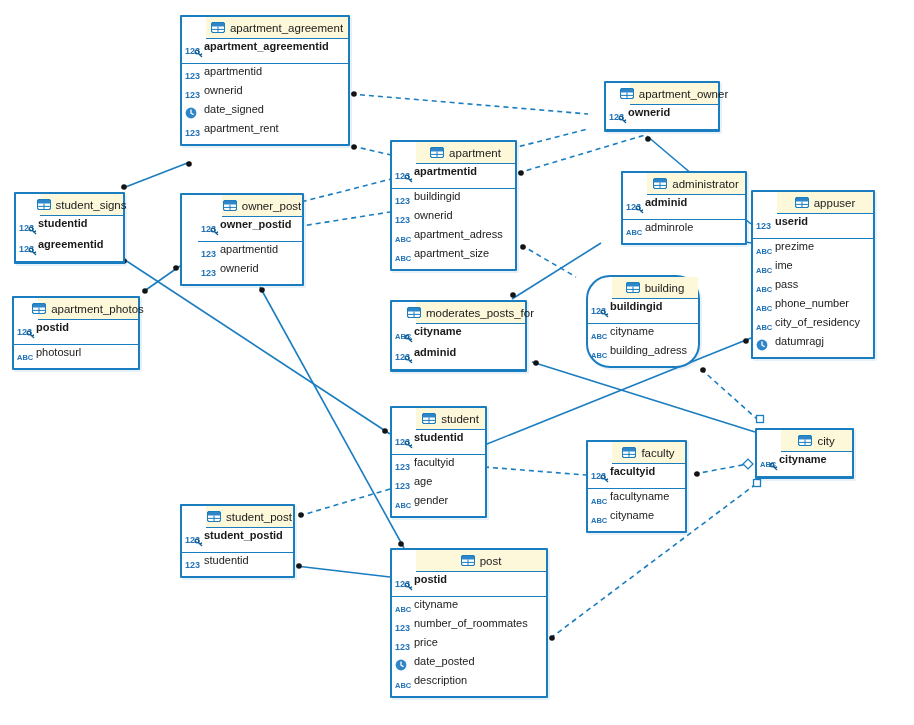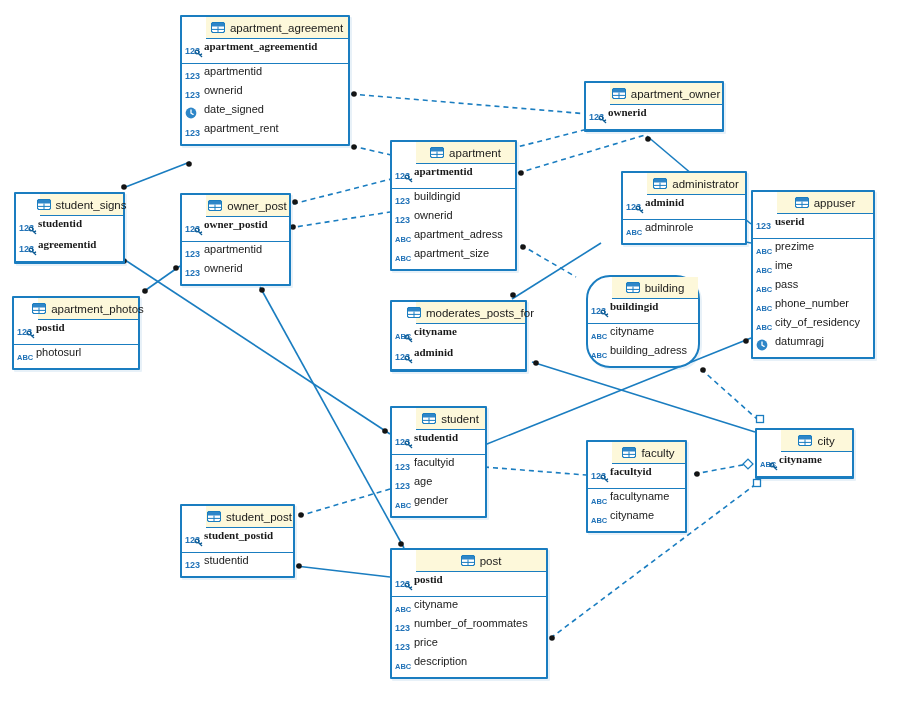--- a/index.html
+++ b/index.html
@@ -12,21 +12,21 @@
   #wires .term{fill:#ffffff;stroke:#1a7dc0;stroke-width:1.3;}
   .table{position:absolute;background:#ffffff;border:2px solid #1a7dc0;border-radius:1px;
          box-shadow:2px 2px 0 rgba(30,120,190,0.10);box-sizing:border-box;}
   .hdr{display:flex;align-items:center;justify-content:center;gap:5px;height:21px;
        background:#fdf8da;border-bottom:1px solid #1a7dc0;font-size:11.5px;color:#1a1a1a;white-space:nowrap;margin-left:24px;}
   .pksec{border-bottom:1px solid #1a7dc0;padding:1px 0 2px 0;}
   .rows{padding:1px 0 3px 0;}
   .row{display:flex;align-items:flex-start;height:19px;padding-left:3px;white-space:nowrap;}
   .pksec .row{height:21px;}
   .row .lbl{font-size:11px;color:#1a1a1a;}
-  .row.pk .lbl{font-weight:bold;font-family:Liberation Serif, serif;}
+  .row.pk .lbl{font-weight:bold;}
   .icobox{position:relative;width:19px;flex:0 0 19px;display:inline-block;text-align:left;}
   .ico-num{color:#2273b8;font-weight:bold;font-size:9px;letter-spacing:0;}
   .ico-text{color:#2273b8;font-weight:bold;font-size:7.5px;letter-spacing:0;}
   .keyov{position:absolute;right:1px;bottom:-4px;}
   .tblico{display:inline-flex;line-height:0;}
 </style>
 </head>
 <body>
 
 <div id="canvas">
@@ -179,21 +179,21 @@
             <span class="lbl">postid</span>
           </div>
         </div>
         <div class="rows">
           <div class="row">
             <span class="icobox"><span class="ico-text">ABC</span></span>
             <span class="lbl">photosurl</span>
           </div>
         </div>
       </div>
-      <div class="table" style="left: 180px; top: 193px; width: 111px;">
+      <div class="table" style="left: 180px; top: 193px; width: 124px; padding-left: 16px;">
         <div class="hdr">
           <span class="tblico">
             <svg width="14" height="11" viewBox="0 0 14 11">
               <rect x="0.5" y="0.5" width="13" height="10" rx="1.5" fill="#ffffff" stroke="#1a7dc0"></rect>
               <path d="M1 1h12v3.5H1z" fill="#2e86c8"></path>
               <rect x="0.5" y="0.5" width="13" height="10" rx="1.5" fill="none" stroke="#1a7dc0"></rect>
               <line x1="7" y1="4.5" x2="7" y2="10.5" stroke="#1a7dc0" stroke-width="1"></line>
               <line x1="1" y1="7.4" x2="13" y2="7.4" stroke="#1a7dc0" stroke-width="1"></line>
             </svg>
           </span>
@@ -253,21 +253,21 @@
           <div class="row">
             <span class="icobox"><span class="ico-text">ABC</span></span>
             <span class="lbl">apartment_adress</span>
           </div>
           <div class="row">
             <span class="icobox"><span class="ico-text">ABC</span></span>
             <span class="lbl">apartment_size</span>
           </div>
         </div>
       </div>
-      <div class="table" style="left: 584px; top: 81px; width: 140px;">
+      <div class="table" style="left: 604px; top: 81px; width: 116px;">
         <div class="hdr">
           <span class="tblico">
             <svg width="14" height="11" viewBox="0 0 14 11">
               <rect x="0.5" y="0.5" width="13" height="10" rx="1.5" fill="#ffffff" stroke="#1a7dc0"></rect>
               <path d="M1 1h12v3.5H1z" fill="#2e86c8"></path>
               <rect x="0.5" y="0.5" width="13" height="10" rx="1.5" fill="none" stroke="#1a7dc0"></rect>
               <line x1="7" y1="4.5" x2="7" y2="10.5" stroke="#1a7dc0" stroke-width="1"></line>
               <line x1="1" y1="7.4" x2="13" y2="7.4" stroke="#1a7dc0" stroke-width="1"></line>
             </svg>
           </span>
@@ -575,19 +575,26 @@
           </div>
           <div class="row">
             <span class="icobox"><span class="ico-num">123</span></span>
             <span class="lbl">number_of_roommates</span>
           </div>
           <div class="row">
             <span class="icobox"><span class="ico-num">123</span></span>
             <span class="lbl">price</span>
           </div>
           <div class="row">
+            <span class="icobox"><svg width="12" height="12" viewBox="0 0 12 12" style="vertical-align:-2px">
+                <circle cx="6" cy="6" r="5.4" fill="#2e86c8"></circle>
+                <path d="M6 3v3.2l2.1 1.2" stroke="#ffffff" stroke-width="1.3" fill="none" stroke-linecap="round"></path>
+              </svg></span>
+            <span class="lbl">date_posted</span>
+          </div>
+          <div class="row">
             <span class="icobox"><span class="ico-text">ABC</span></span>
             <span class="lbl">description</span>
           </div>
         </div>
       </div>
     </div>
 </div>
 
 </body></html>

